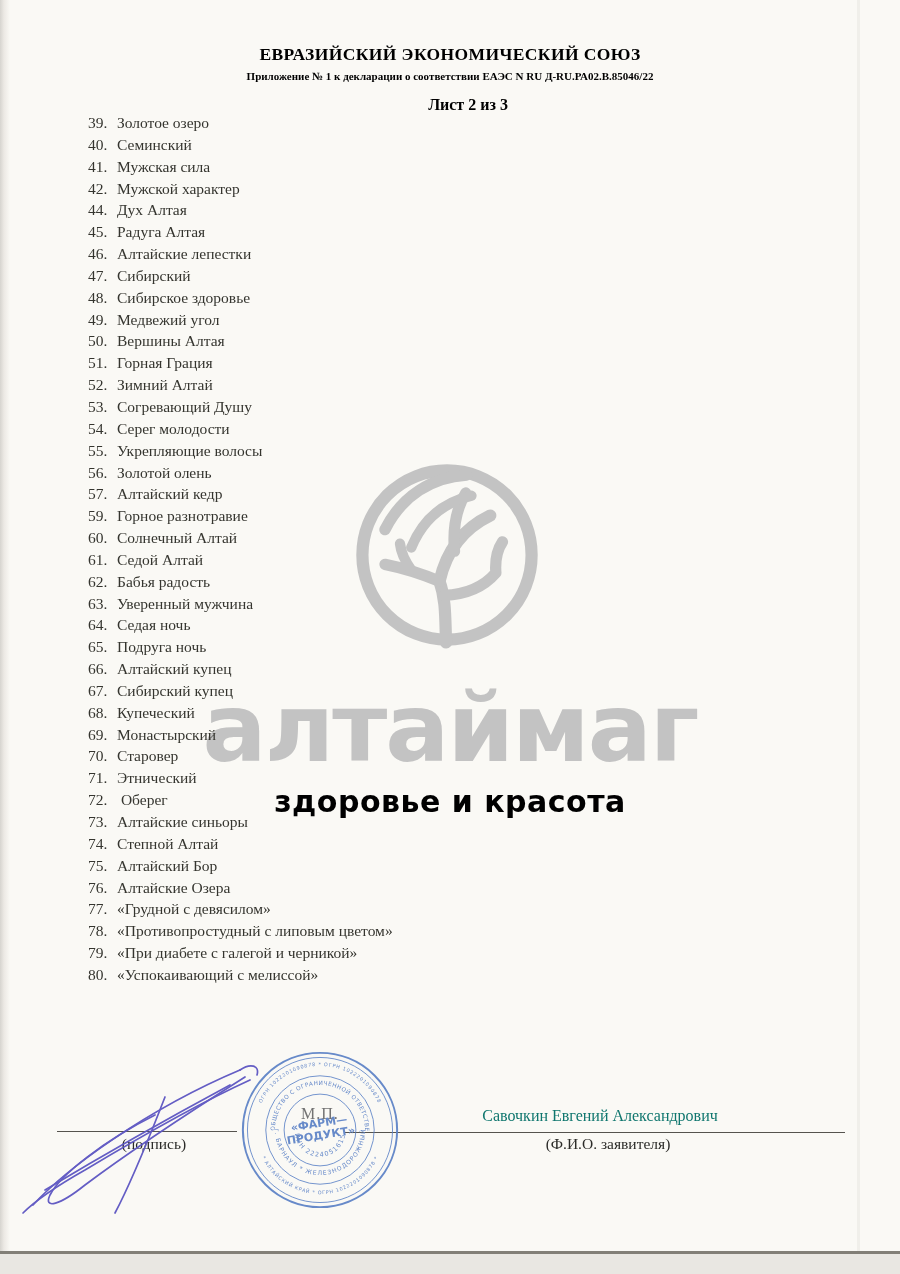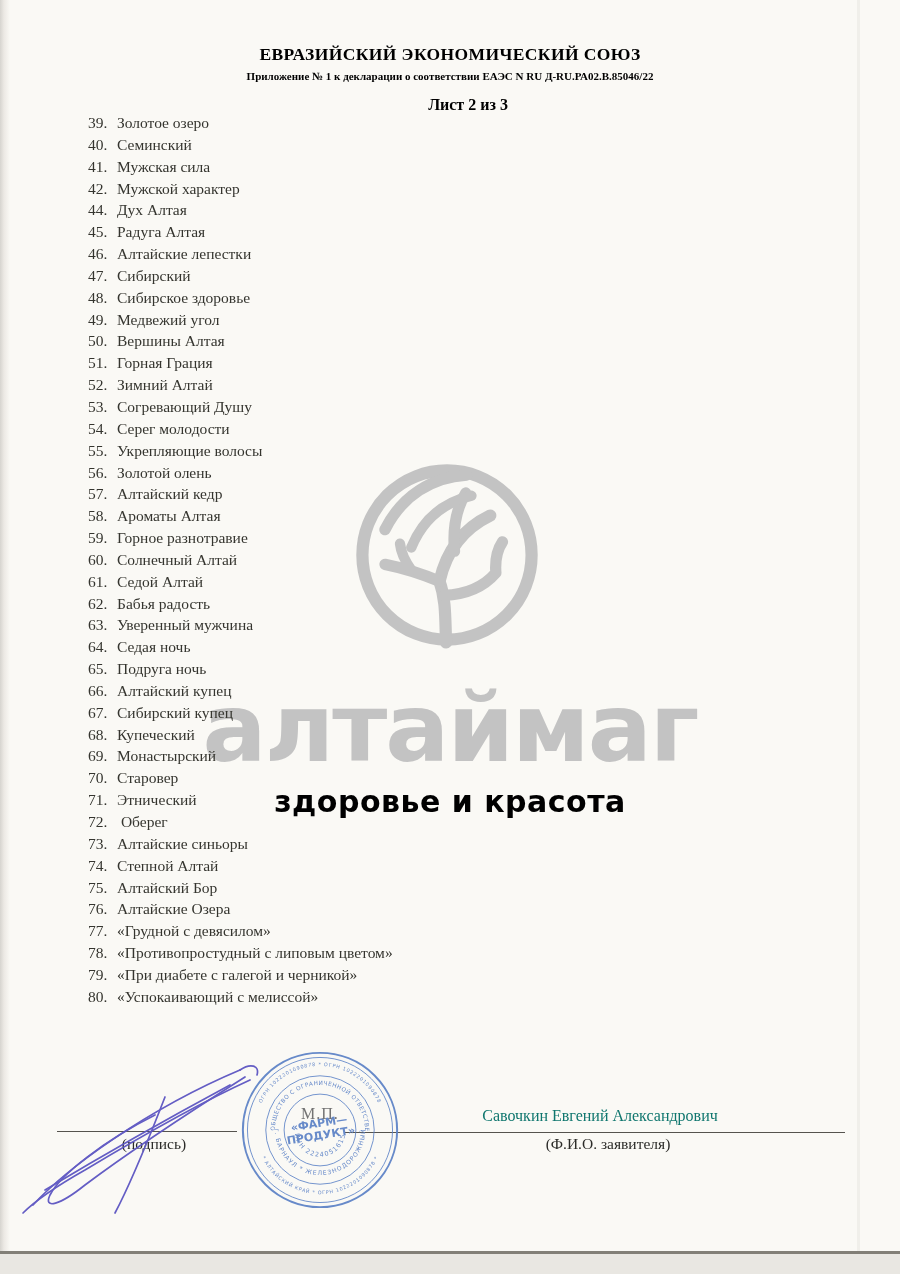--- a/index.html
+++ b/index.html
@@ -139,24 +139,20 @@
         <span class="num">55.</span>
         <span class="lbl">Укрепляющие волосы</span>
       </div>
       <div class="item">
         <span class="num">56.</span>
         <span class="lbl">Золотой олень</span>
       </div>
       <div class="item">
         <span class="num">57.</span>
         <span class="lbl">Алтайский кедр</span>
-      </div>
-      <div class="item">
-        <span class="num">58.</span>
-        <span class="lbl">Ароматы Алтая</span>
       </div>
       <div class="item">
         <span class="num">59.</span>
         <span class="lbl">Горное разнотравие</span>
       </div>
       <div class="item">
         <span class="num">60.</span>
         <span class="lbl">Солнечный Алтай</span>
       </div>
       <div class="item">

